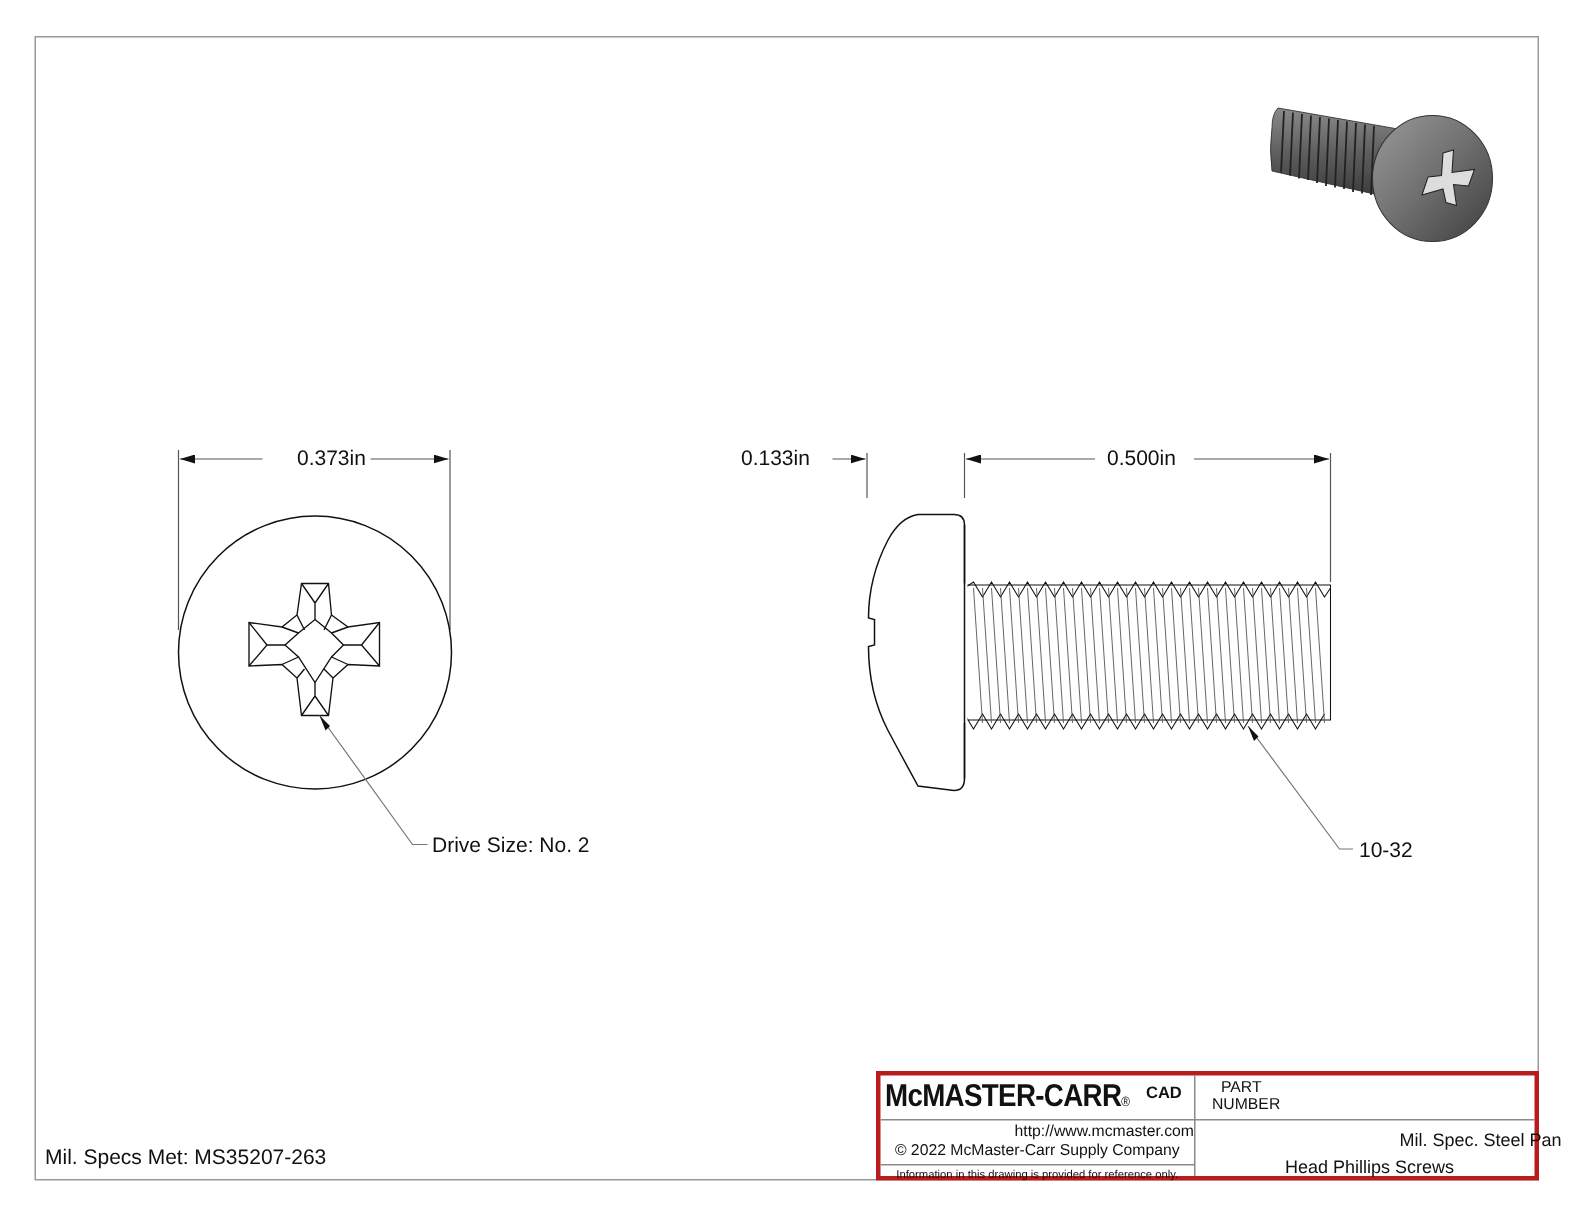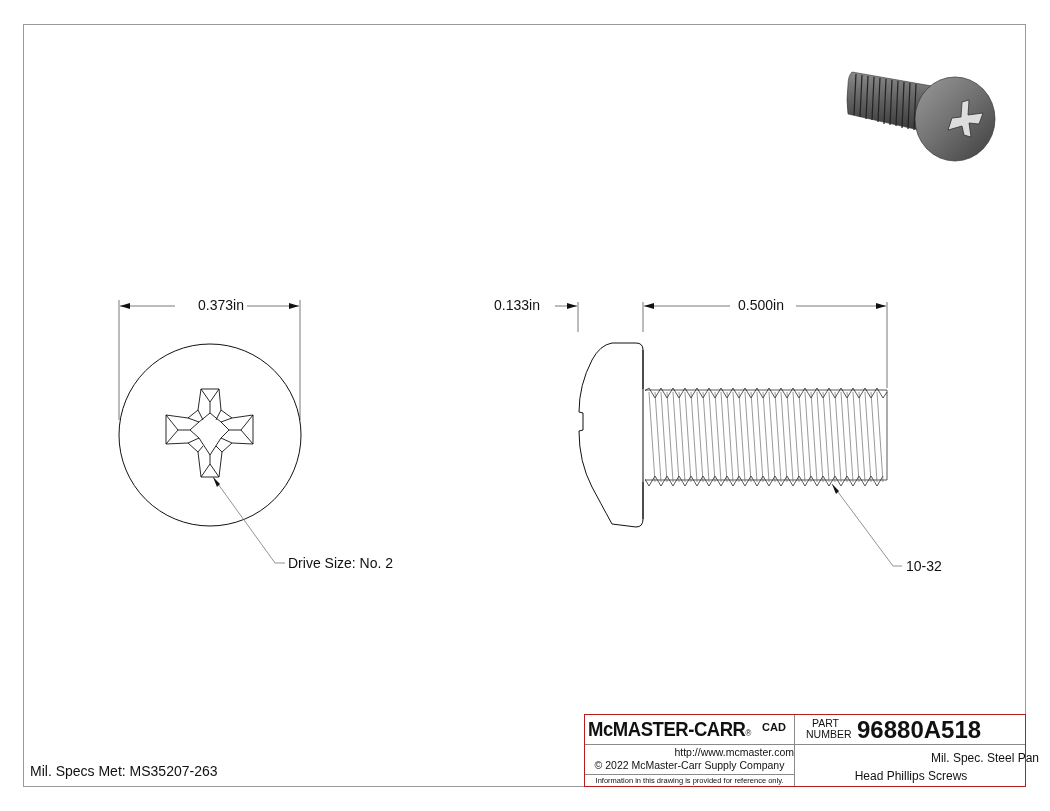--- a/index.html
+++ b/index.html
@@ -3,21 +3,21 @@
 <meta charset="utf-8">
 <style>
   html, body { margin:0; padding:0; background:#fff; }
   body { width:1050px; height:811px; position:relative; overflow:hidden; font-family:"Liberation Sans", sans-serif; color:#111; }
   .frame { position:absolute; left:23px; top:24px; width:1003px; height:763px; border-left:1px solid #9a9a9a; border-top:1px solid #9a9a9a; border-right:1px solid #9a9a9a; border-bottom:1px solid #9a9a9a; box-sizing:border-box; }
   svg.drawing { position:absolute; left:0; top:0; }
   .txt { position:absolute; white-space:nowrap; }
   .dim { font-size:14px; background:#fff; padding:0 3px; }
   .callout { font-size:14px; }
   .milspec { position:absolute; left:30px; top:763px; font-size:14px;text-align:right; }
-  .tb { position:absolute; left:584px; top:714px; width:442px; height:73px; border:1px solid #b91c1c; box-sizing:border-box; background:#fff; }
+  .tb { position:absolute; left:584px; top:714px; width:442px; height:73px; border:3px solid #b91c1c; box-sizing:border-box; background:#fff; }
   .tb .vline { position:absolute; left:209px; top:0; width:1px; height:100%; background:#8a8a8a; }
   .tb .hline1 { position:absolute; left:0; top:29px; width:100%; height:1px; background:#8a8a8a; }
   .tb .hline2 { position:absolute; left:0; top:59px; width:209px; height:1px; background:#8a8a8a; }
   .logo { position:absolute; left:3px; top:2px; font-size:21px; font-weight:bold; letter-spacing:-0.5px; transform:scaleX(0.88); transform-origin:left; font-family:"Liberation Sans", sans-serif; }
   .logo .reg { font-size:9px; font-weight:normal; }
   .cad { position:absolute; left:177px; top:6px; font-size:11px; font-weight:bold; }
   .url { position:absolute; left:0; width:209px; top:31px; text-align:right; font-size:10.5px; }
   .copy { position:absolute; left:0; width:209px; top:44px; text-align:center; font-size:10.5px; }
   .info { position:absolute; left:0; width:209px; top:61px; text-align:center; font-size:7.5px; }
   .pn-label { position:absolute; left:221px; top:3px; font-size:10.5px; line-height:10.5px; }
@@ -165,16 +165,15 @@
   <div class="hline2"></div>
   <div class="logo"><span>McMASTER-CARR</span><span class="reg">®</span></div>
   <div class="cad"><span>CAD</span></div>
   <div class="url">http://www.mcmaster.com</div>
   <div class="copy">© 2022 McMaster-Carr Supply Company</div>
   <div class="info">Information in this drawing is provided for reference only.</div>
   <div class="pn-label">
       <div style="padding-left:6px">PART</div>
       <div>NUMBER</div>
     </div>
-  <div class="pn">96880A518</div>
   <div class="desc1">Mil. Spec. Steel Pan</div>
   <div class="desc2">Head Phillips Screws</div>
 </div>
 
 </body></html>

